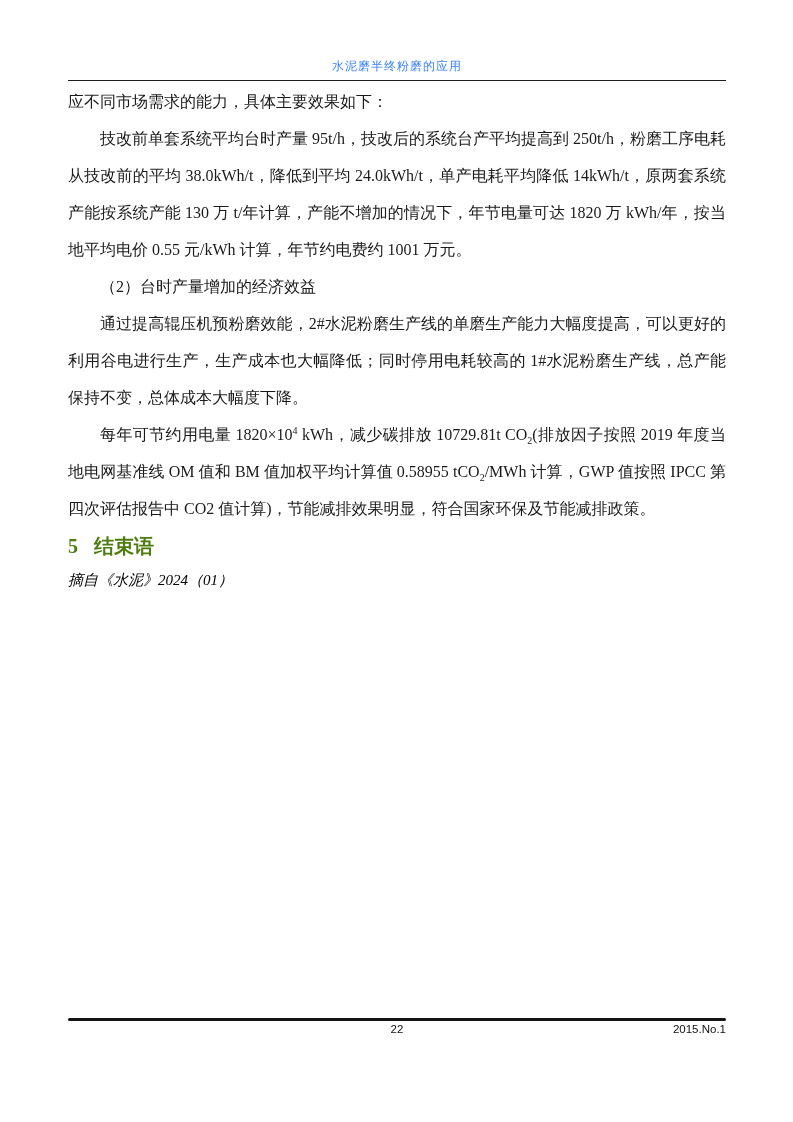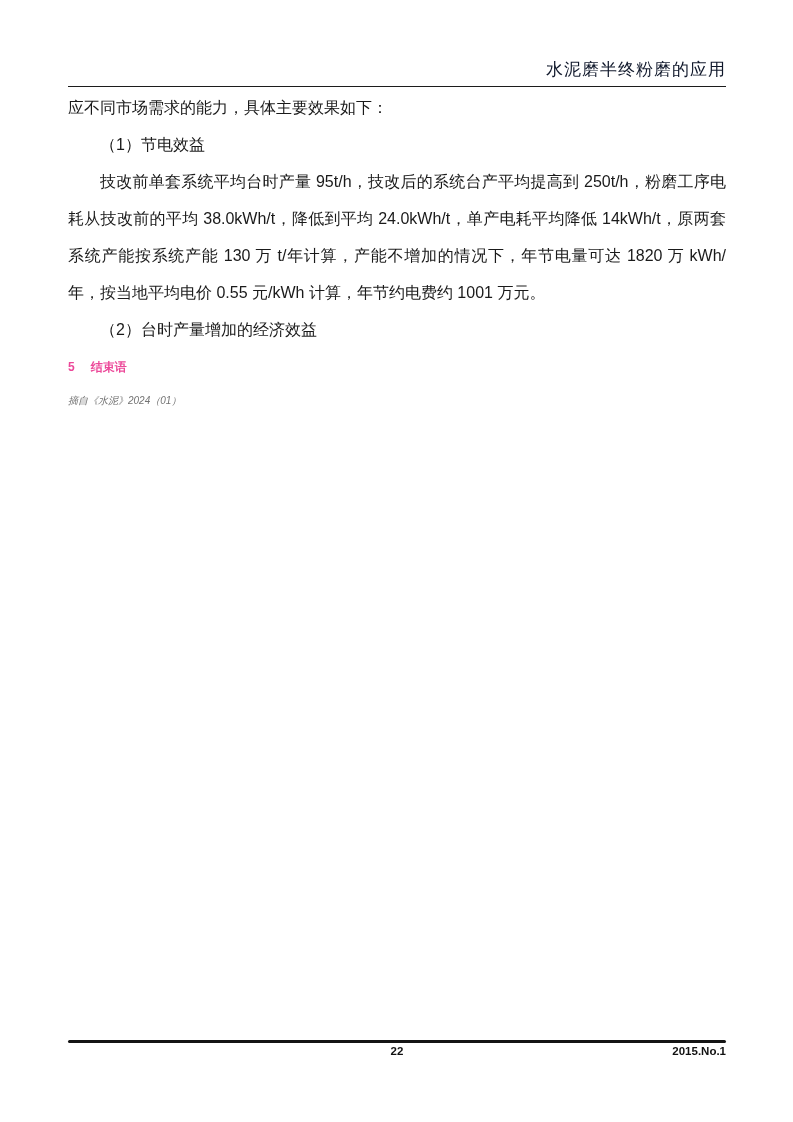--- a/index.html
+++ b/index.html
@@ -17,69 +17,69 @@
   }
 
   .content {
     position: absolute;
     left: 68px;
     top: 58px;
     width: 658px;
   }
 
   .running-head {
-    text-align: right;
-    font-size: 17px;
+    text-align: center;
+    font-size: 12px;
     letter-spacing: 1px;
-    color: #0f172a;
+    color: #3b82f6;
     padding-bottom: 5px;
   }
 
   .head-rule {
     border: none;
     border-top: 1.5px solid #1c1c1c;
     height: 0;
     margin-bottom: 2px;
   }
 
   .body-text {
     font-size: 16px;
     line-height: 37px;
     text-align: justify;
     text-justify: inter-character;
+    font-family: Liberation Serif, serif;
   }
 
   .body-text p { margin: 0; }
   .indent { text-indent: 2em; }
 
   sup.exp { font-size: 10px; vertical-align: super; line-height: 0; }
   sub.chem { font-size: 10px; vertical-align: sub; line-height: 0; }
 
   .section-heading {
-    font-size: 12px;
+    font-size: 20px;
     font-weight: bold;
     line-height: 38px;
-    color: #ec4899;
+    color: #4d7c0f;
   }
   .section-heading .sec-no { margin-right: 16px; }
 
   .citation {
     margin-top: 36px;
-    font-size: 10px;
+    font-size: 15px;
     font-style: italic;
     line-height: 30px;
-    color: #737373;
+    color: #000000;
   }
 
   .footer {
     position: absolute;
     left: 68px;
     width: 658px;
-    top: 1040px;
-    font-weight: bold;
+    top: 1018px;
   }
   .footer-rule {
     height: 3px;
     background: #141414;
     border-radius: 2px;
   }
   .footer-row {
     position: relative;
     height: 20px;
     margin-top: 2px;
@@ -105,28 +105,29 @@
   <div class="content">
 
     <div class="running-head">水泥磨半终粉磨的应用</div>
 
     <div class="head-rule"></div>
 
     <div class="body-text">
 
       <p>应不同市场需求的能力，具体主要效果如下：</p>
 
-      <p class="indent">（1）节电效益</p>
 
       <p class="indent">技改前单套系统平均台时产量 95t/h，技改后的系统台产平均提高到 250t/h，粉磨工序电耗从技改前的平均 38.0kWh/t，降低到平均 24.0kWh/t，单产电耗平均降低 14kWh/t，原两套系统产能按系统产能 130 万 t/年计算，产能不增加的情况下，年节电量可达 1820 万 kWh/年，按当地平均电价 0.55 元/kWh 计算，年节约电费约 1001 万元。</p>
 
       <p class="indent">（2）台时产量增加的经济效益</p>
 
+      <p class="indent">通过提高辊压机预粉磨效能，2#水泥粉磨生产线的单磨生产能力大幅度提高，可以更好的利用谷电进行生产，生产成本也大幅降低；同时停用电耗较高的 1#水泥粉磨生产线，总产能保持不变，总体成本大幅度下降。</p>
 
 
+      <p class="indent"><span>每年可节约用电量 1820×10</span><sup class="exp">4</sup><span> kWh，减少碳排放 10729.81t CO</span><sub class="chem">2</sub><span>(排放因子按照 2019 年度当地电网基准线 OM 值和 BM 值加权平均计算值 0.58955 tCO</span><sub class="chem">2</sub><span>/MWh 计算，GWP 值按照 IPCC 第四次评估报告中 CO2 值计算)，节能减排效果明显，符合国家环保及节能减排政策。</span></p>
 
       <h2 class="section-heading"><span class="sec-no">5</span><span>结束语</span></h2>
 
 
       <p class="citation">摘自《水泥》2024（01）</p>
 
     </div>
   </div>
 
   <div class="footer">

